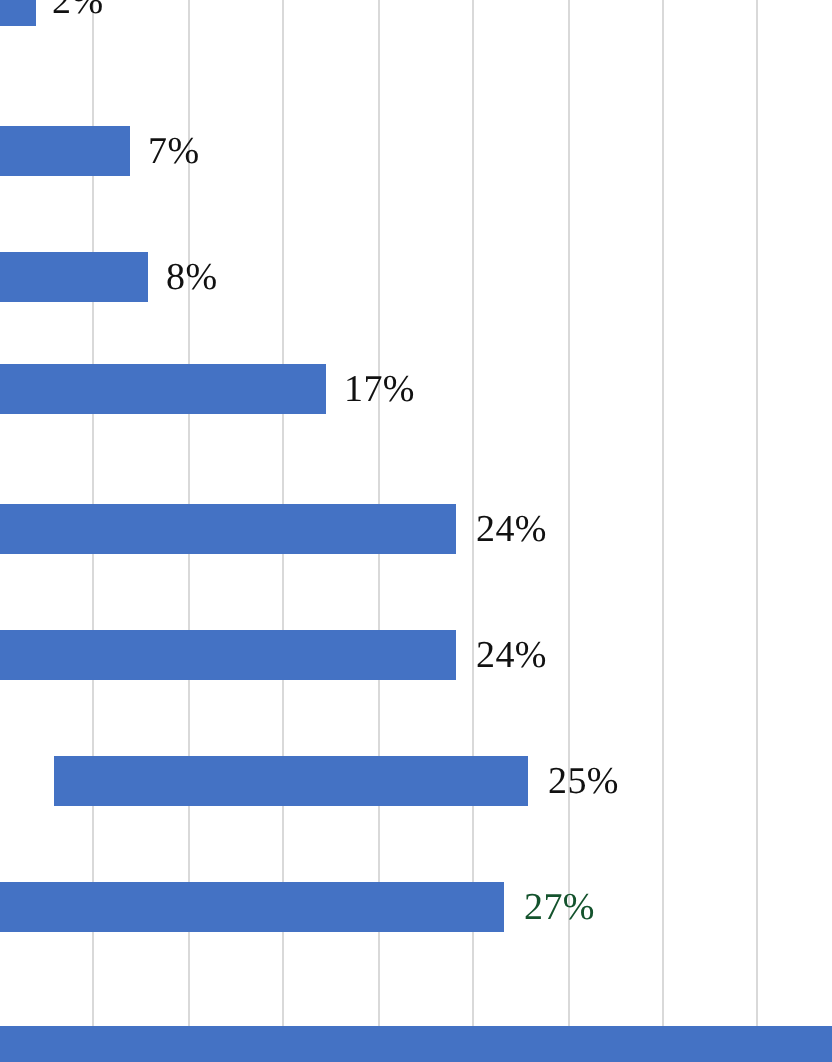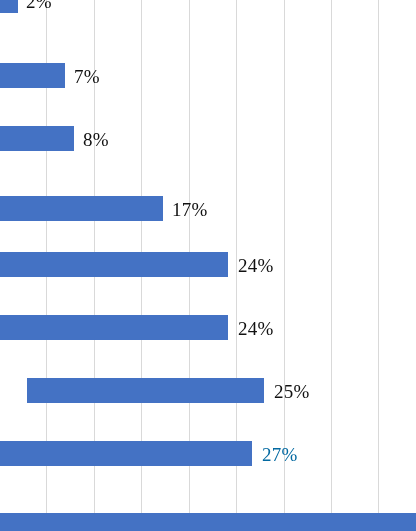--- a/index.html
+++ b/index.html
@@ -102,39 +102,39 @@
           <span class="bar-label" style="left: 26px; color: rgb(17, 17, 17);">2%</span>
         </div>
         <div class="bar-row" style="top: 63px; width: 416px;">
           <div class="bar" style="width: 65px; background: rgb(68, 114, 196);"></div>
           <span class="bar-label" style="left: 74px; color: rgb(17, 17, 17);">7%</span>
         </div>
         <div class="bar-row" style="top: 126px; width: 416px;">
           <div class="bar" style="width: 74px; background: rgb(68, 114, 196);"></div>
           <span class="bar-label" style="left: 83px; color: rgb(17, 17, 17);">8%</span>
         </div>
-        <div class="bar-row" style="top: 196px; width: 416px;">
+        <div class="bar-row" style="top: 182px; width: 416px;">
           <div class="bar" style="width: 163px; background: rgb(68, 114, 196);"></div>
           <span class="bar-label" style="left: 172px; color: rgb(17, 17, 17);">17%</span>
         </div>
         <div class="bar-row" style="top: 252px; width: 416px;">
           <div class="bar" style="width: 228px; background: rgb(68, 114, 196);"></div>
           <span class="bar-label" style="left: 238px; color: rgb(17, 17, 17);">24%</span>
         </div>
         <div class="bar-row" style="top: 315px; width: 416px;">
           <div class="bar" style="width: 228px; background: rgb(68, 114, 196);"></div>
           <span class="bar-label" style="left: 238px; color: rgb(17, 17, 17);">24%</span>
         </div>
         <div class="bar-row" style="top: 378px; width: 416px; margin-left: 27px;">
           <div class="bar" style="width: 237px; background: rgb(68, 114, 196);"></div>
           <span class="bar-label" style="left: 247px; color: rgb(17, 17, 17);">25%</span>
         </div>
         <div class="bar-row" style="top: 441px; width: 416px;">
           <div class="bar" style="width: 252px; background: rgb(68, 114, 196);"></div>
-          <span class="bar-label" style="left: 262px; color: #0369a1;">27%</span>
+          <span class="bar-label" style="left: 262px; color: #14532d;">27%</span>
         </div>
         <div class="bar-row" style="top: 513px; width: 416px;">
           <div class="bar" style="width: 416px; background: rgb(68, 114, 196);"></div>
         </div>
       </div>
 
   </div>
 
 </div>
 

